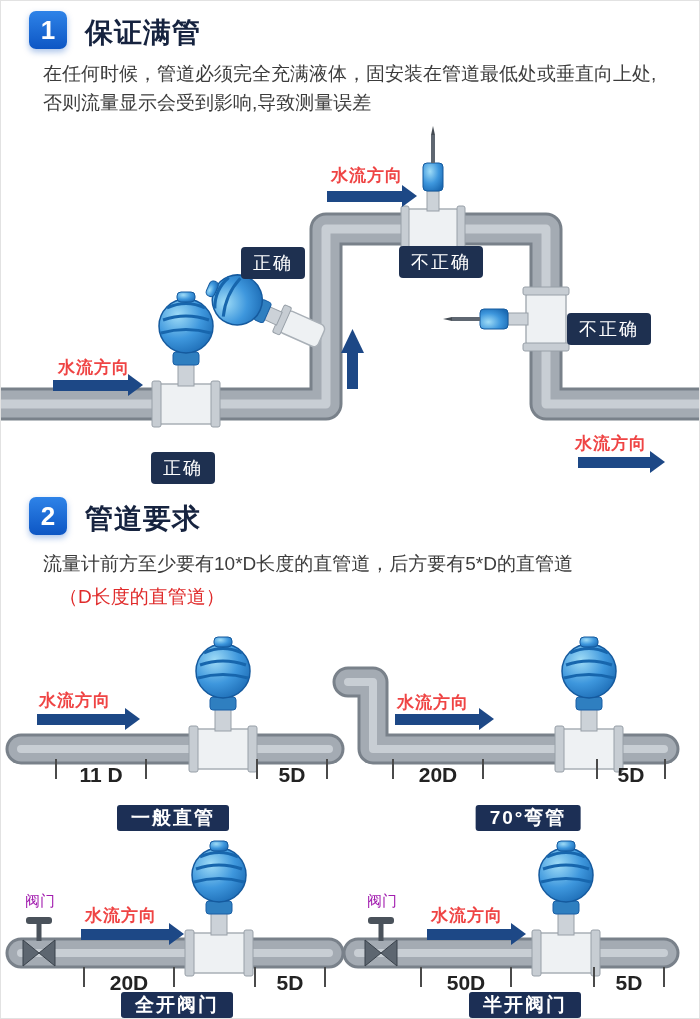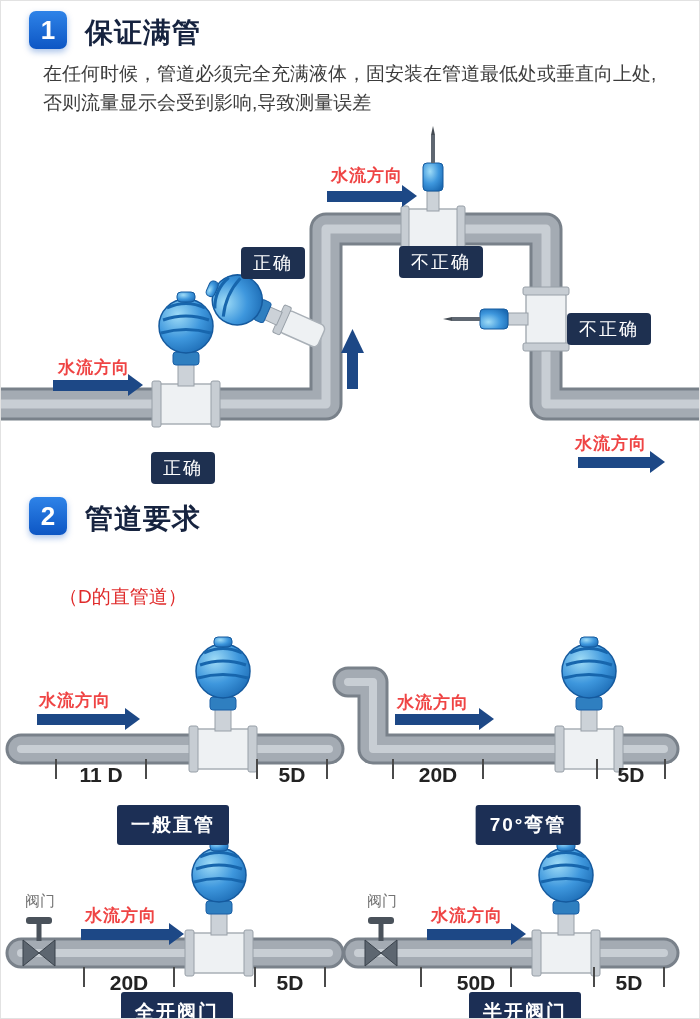--- a/index.html
+++ b/index.html
@@ -19,32 +19,32 @@
   }
   .sec-title{font-size:28px;font-weight:800;color:#16233f;letter-spacing:1px;}
   .body-text{font-size:19px;color:#3c3c3c;line-height:1.55;margin:0;}
   .note-red{font-size:19px;color:#e02b2b;}
   .badge-dark{
     background:#1e3050;color:#fff;font-size:18px;letter-spacing:2px;
     padding:4px 12px;border-radius:4px;white-space:nowrap;
   }
   .caption-badge{
     background:#1c2f55;color:#fff;font-size:19px;font-weight:bold;letter-spacing:2px;
-    padding:7px 14px;border-radius:3px;white-space:nowrap;transform:translateX(-50%);
+    padding:0 14px;border-radius:3px;white-space:nowrap;transform:translateX(-50%);
   }
   .flow-text{font-size:17px;font-weight:600;color:#ef4444;white-space:nowrap;letter-spacing:1px;}
   .h-arrow{height:11px;background:#1d4886;}
   .h-arrow::after{
     content:"";position:absolute;right:-15px;top:-6px;width:0;height:0;
     border-left:15px solid #1d4886;border-top:11.5px solid transparent;border-bottom:11.5px solid transparent;
   }
   .dim-label{
     font-size:21px;font-weight:bold;color:#232323;white-space:nowrap;transform:translateX(-50%);
   }
-  .valve-label{font-size:15px;color:#737373;white-space:nowrap;}
+  .valve-label{font-size:15px;color:#a21caf;white-space:nowrap;}
 </style>
 </head>
 <body>
 
 <div class="page">
 
   <svg class="art" width="700" height="1019" viewBox="0 0 700 1019">
     <defs>
       <radialGradient id="gBlue" cx="35%" cy="30%" r="80%">
         <stop offset="0%" stop-color="#9fdcf7"></stop>
@@ -189,21 +189,22 @@
   <div class="abs flow-text" style="left:57px;top:355px">水流方向</div>
   <div class="abs h-arrow" style="left:52px;top:379px;width:75px"></div>
 
   <div class="abs badge-dark" style="left:150px;top:451px">正确</div>
 
   <div class="abs flow-text" style="left:574px;top:431px">水流方向</div>
   <div class="abs h-arrow" style="left:577px;top:456px;width:72px"></div>
 
   <div class="abs num-badge" style="left:28px;top:496px">2</div>
   <div class="abs sec-title" style="left:84px;top:499px">管道要求</div>
-  <div class="abs note-red" style="left:58px;top:583px">（D的直管道）</div>
+  <p class="abs body-text" style="left:42px;top:548px;width:640px">流量计前方至少要有10*D长度的直管道，后方要有5*D的直管道</p>
+  <div class="abs note-red" style="left:58px;top:583px">（D长度的直管道）</div>
 
   <div class="abs flow-text" style="left:38px;top:688px">水流方向</div>
   <div class="abs h-arrow" style="left:36px;top:713px;width:88px"></div>
   <div class="abs dim-label" style="left:100px;top:762px">11 D</div>
   <div class="abs dim-label" style="left:291px;top:762px">5D</div>
   <div class="abs caption-badge" style="left:172px;top:804px">一般直管</div>
 
   <div class="abs flow-text" style="left:396px;top:690px">水流方向</div>
   <div class="abs h-arrow" style="left:394px;top:713px;width:84px"></div>
   <div class="abs dim-label" style="left:437px;top:762px">20D</div>
@@ -213,17 +214,17 @@
   <div class="abs valve-label" style="left:24px;top:891px">阀门</div>
   <div class="abs flow-text" style="left:84px;top:903px">水流方向</div>
   <div class="abs h-arrow" style="left:80px;top:928px;width:88px"></div>
   <div class="abs dim-label" style="left:128px;top:970px">20D</div>
   <div class="abs dim-label" style="left:289px;top:970px">5D</div>
   <div class="abs caption-badge" style="left:176px;top:991px">全开阀门</div>
 
   <div class="abs valve-label" style="left:366px;top:891px">阀门</div>
   <div class="abs flow-text" style="left:430px;top:903px">水流方向</div>
   <div class="abs h-arrow" style="left:426px;top:928px;width:84px"></div>
-  <div class="abs dim-label" style="left:475px;top:970px">50D</div>
+  <div class="abs dim-label" style="left:465px;top:970px">50D</div>
   <div class="abs dim-label" style="left:628px;top:970px">5D</div>
   <div class="abs caption-badge" style="left:524px;top:991px">半开阀门</div>
 
 </div>
 
 </body></html>

